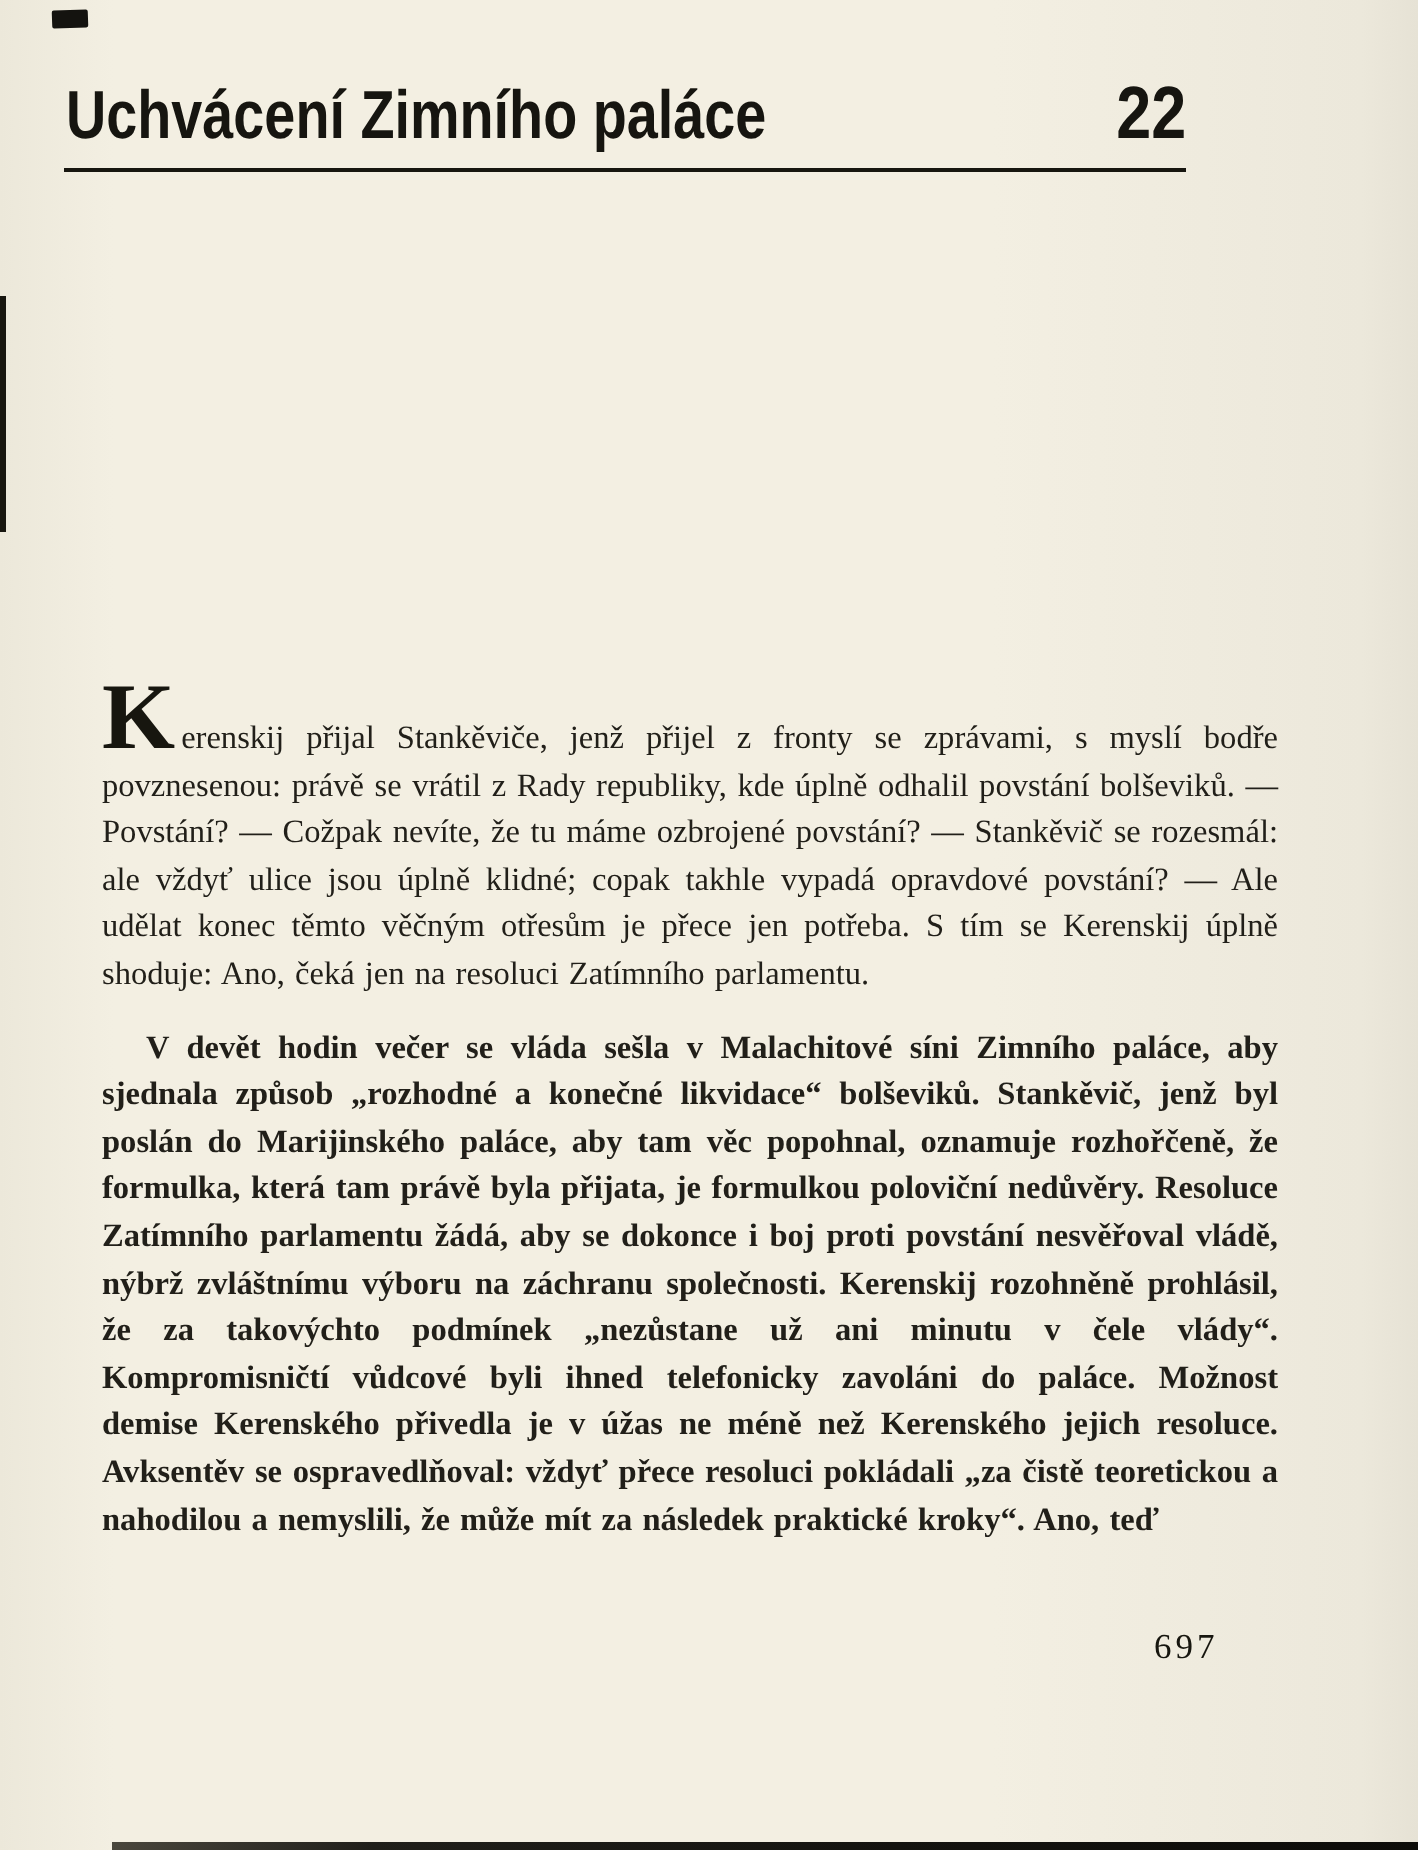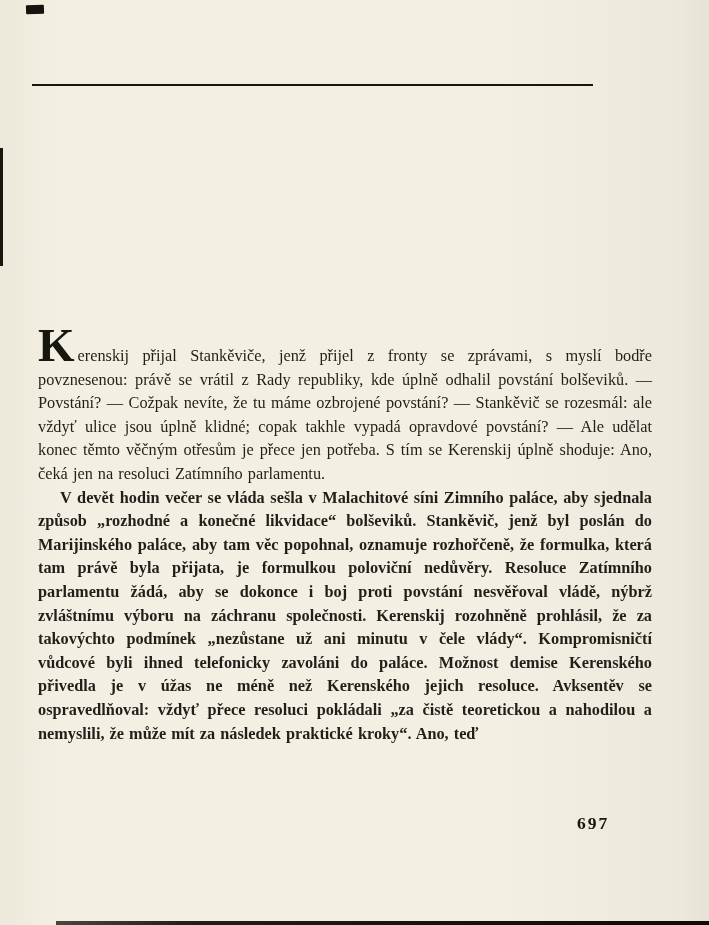--- a/index.html
+++ b/index.html
@@ -92,51 +92,55 @@
     position: absolute;
     left: 38px;
     top: 344px;
     width: 614px;
     font-size: 16.3px;
     line-height: 23.6px;
     text-align: justify;
     color: #211f19;
     word-spacing: 1px;
   }
-  .para { margin: 0; }
+  .para { margin: 13px; }
   .para-indent { text-indent: 22px; font-weight: bold; }
   .dropcap {
     font-size: 47px;
     line-height: 0;
     font-weight: 700;
     padding-right: 3px;
     color: #17160f;
     font-family: "Liberation Serif", "DejaVu Serif", serif;
   }
 
   
   .page-number {
     position: absolute;
     left: 577px;
     top: 813px;
-    font-weight: 700;
+    font-weight: 400;
     font-size: 17.5px;
     letter-spacing: 2px;
     color: #17160f;
   }
 </style>
 </head>
 <body>
 
 <div class="page">
 
   <div class="mark-top-left"></div>
   <div class="mark-left-edge"></div>
   <div class="mark-bottom-edge"></div>
 
+  <header class="chapter-header">
+    <h1 class="chapter-title">Uchvácení Zimního paláce</h1>
+    <span class="chapter-number">22</span>
+  </header>
 
   <div class="header-rule"></div>
 
   <main class="text-block">
     <p class="para para-first"><span class="dropcap">K</span><span>erenskij přijal Stankěviče, jenž přijel z fronty se zprávami, s myslí bodře povznesenou: právě se vrátil z Rady republiky, kde úplně odhalil povstání bolševiků. — Povstání? — Cožpak nevíte, že tu máme ozbrojené povstání? — Stankěvič se rozesmál: ale vždyť ulice jsou úplně klidné; copak takhle vypadá opravdové povstání? — Ale udělat konec těmto věčným otřesům je přece jen potřeba. S tím se Kerenskij úplně shoduje: Ano, čeká jen na resoluci Zatímního parlamentu.</span></p>
     <p class="para para-indent">V devět hodin večer se vláda sešla v Malachitové síni Zimního paláce, aby sjednala způsob „rozhodné a konečné likvidace“ bolševiků. Stankěvič, jenž byl poslán do Marijinského paláce, aby tam věc popohnal, oznamuje rozhořčeně, že formulka, která tam právě byla přijata, je formulkou poloviční nedůvěry. Resoluce Zatímního parlamentu žádá, aby se dokonce i boj proti povstání nesvěřoval vládě, nýbrž zvláštnímu výboru na záchranu společnosti. Kerenskij rozohněně prohlásil, že za takovýchto podmínek „nezůstane už ani minutu v čele vlády“. Kompromisničtí vůdcové byli ihned telefonicky zavoláni do paláce. Možnost demise Kerenského přivedla je v úžas ne méně než Kerenského jejich resoluce. Avksentěv se ospravedlňoval: vždyť přece resoluci pokládali „za čistě teoretickou a nahodilou a nemyslili, že může mít za následek praktické kroky“. Ano, teď</p>
   </main>
 
   <div class="page-number">697</div>
 

